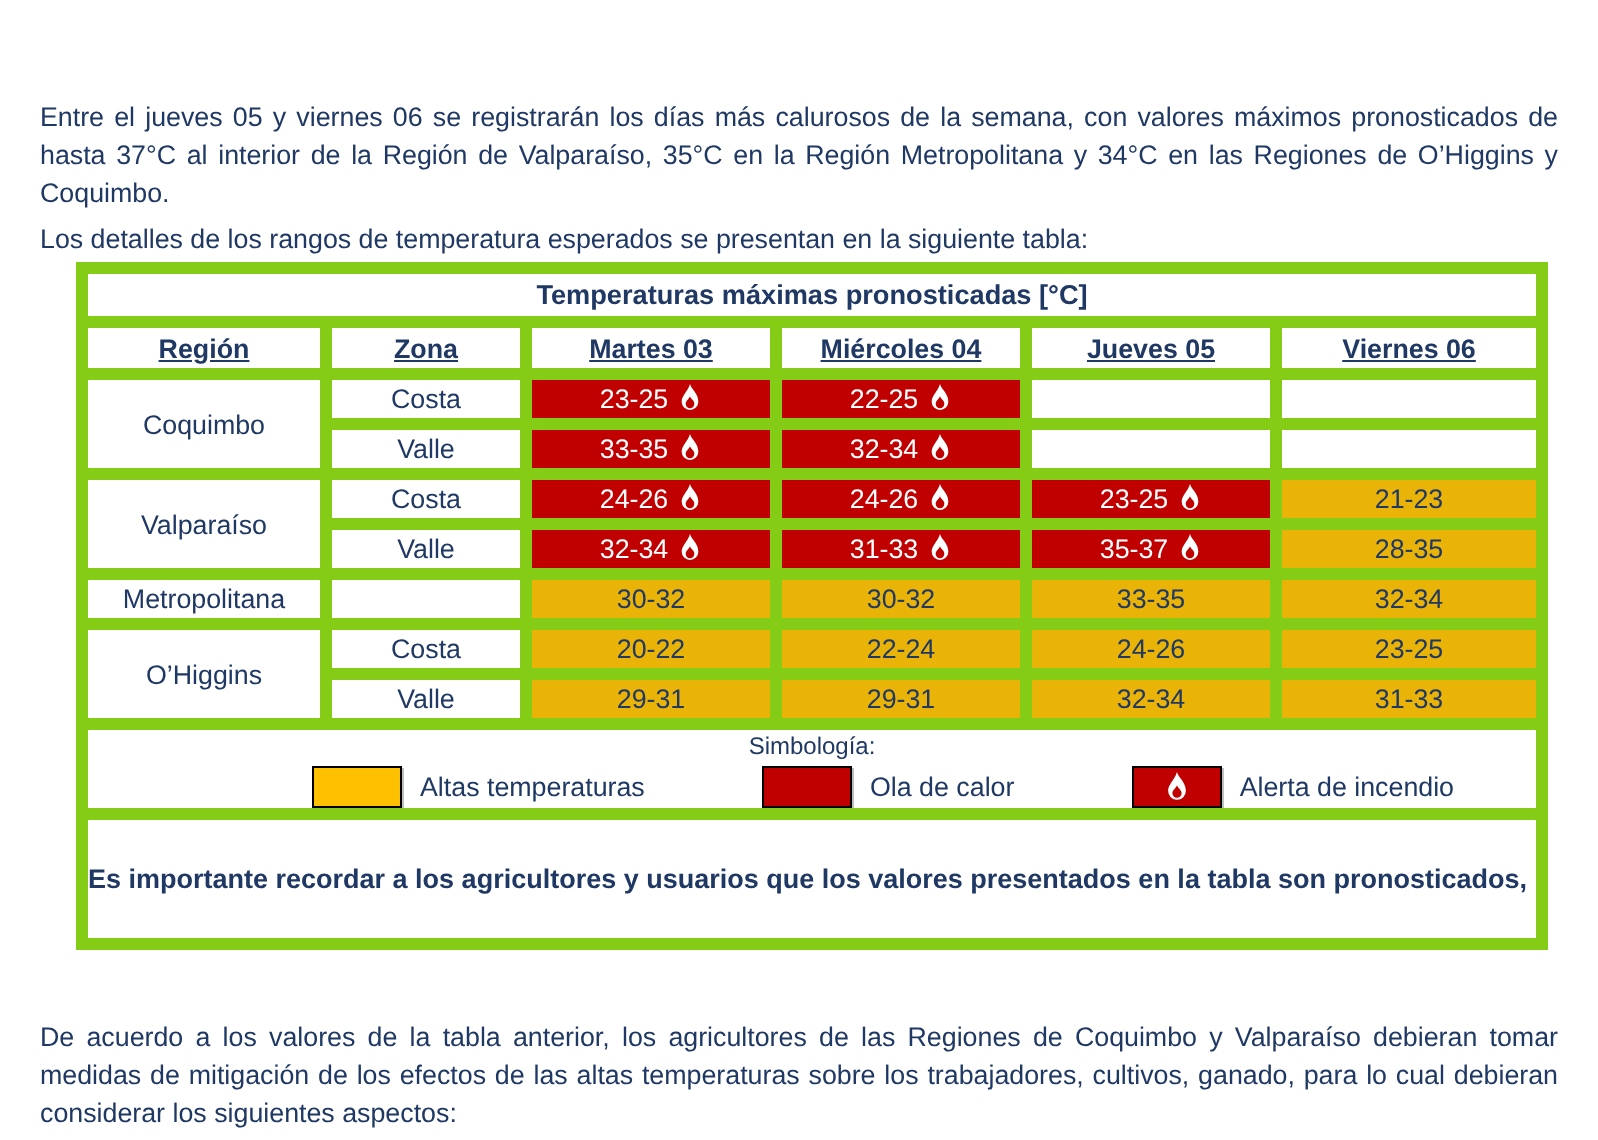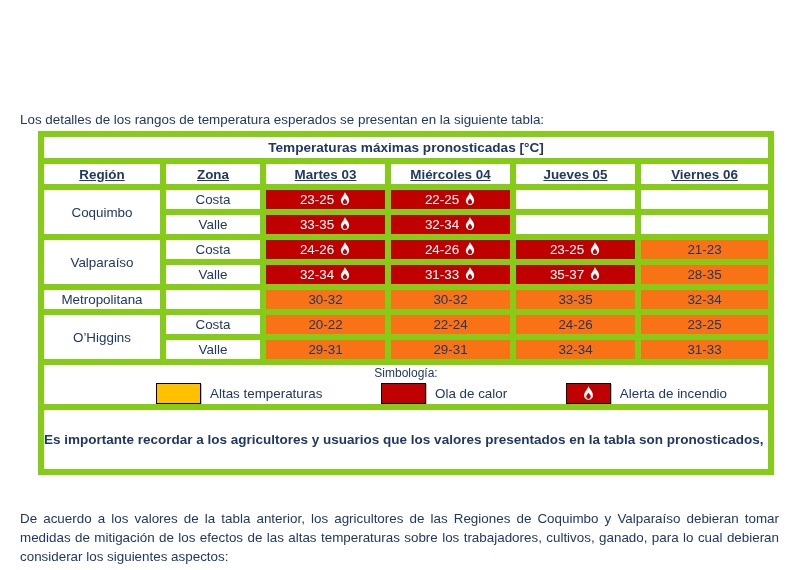--- a/index.html
+++ b/index.html
@@ -25,21 +25,21 @@
     font-size:13.4px; color:#1f3864;
   }
   table.temp th, table.temp td {
     border:6px solid #84cc16; text-align:center; vertical-align:middle;
     padding:0; overflow:hidden; white-space:nowrap;
   }
   .row-title th { height:27px; font-size:13.6px; font-weight:bold; }
   .row-head th  { height:26px; font-weight:bold;text-decoration:underline; }
   td.cell { height:25px; }
   td.c-fire  { background:#C00000; color:#ffffff; }
-  td.c-hot   { background:#f97316; color:#1f3864; }
+  td.c-hot   { background:#eab308; color:#1f3864; }
   td.c-empty { background:#ffffff; }
   td.region-cell, td.zone-cell { background:#ffffff; }
 
   .flame { display:inline-block; vertical-align:-3px; margin-left:5px; }
 
   td.legend-cell { height:40px; padding:2px 0 5px 0; }
   .legend-title { text-align:center; font-size:12px; line-height:16px; }
   .legend-items {
     display:flex; align-items:center; justify-content:space-between;
     padding:2px 41px 0 112px;
@@ -57,20 +57,21 @@
     height:65px; font-weight:bold; text-align:center;
     padding:4px 28px; white-space:normal; line-height:19px; font-size:13.5px;
   }
 </style>
 </head>
 <body>
 
 <div class="doc">
 
 
+  <p class="para p-entre">Entre el jueves 05 y viernes 06 se registrarán los días más calurosos de la semana, con valores máximos pronosticados de hasta 37°C al interior de la Región de Valparaíso, 35°C en la Región Metropolitana y 34°C en las Regiones de O’Higgins y Coquimbo.</p>
 
   <p class="para p-detalles">Los detalles de los rangos de temperatura esperados se presentan en la siguiente tabla:</p>
 
   <table class="temp">
     <colgroup>
       <col style="width:122px">
         <col style="width:100px">
         <col style="width:125px">
       <col style="width:125px">
         <col style="width:125px">

